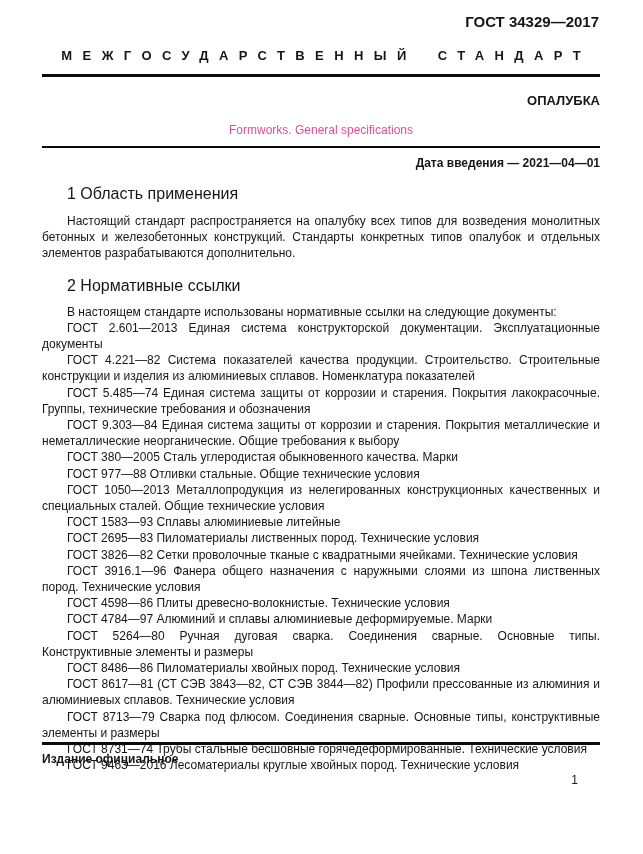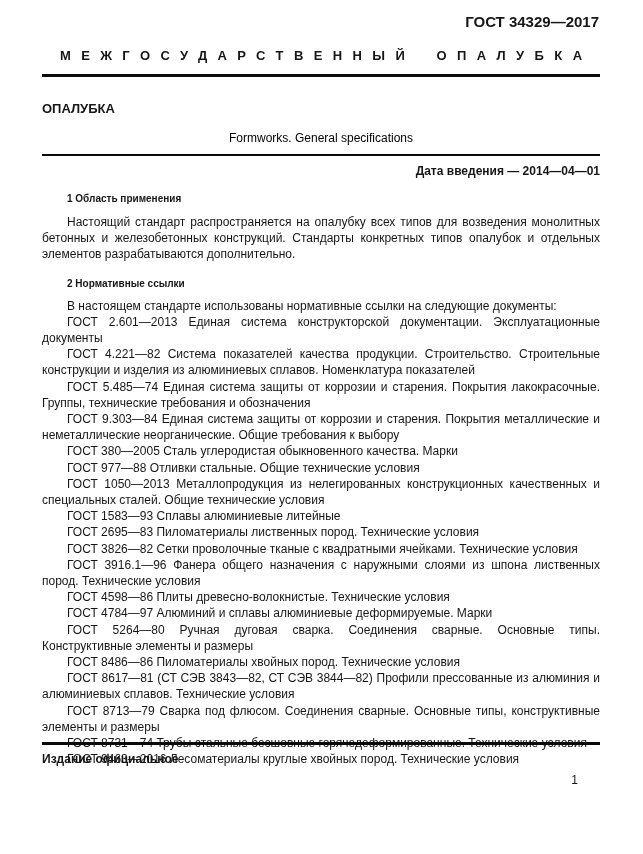--- a/index.html
+++ b/index.html
@@ -35,48 +35,48 @@
     border: none;
     border-top: 3px solid #0a0a0a;
     margin: 11px 0 0 0;
   }
   .rule-medium {
     border: none;
     border-top: 2px solid #0a0a0a;
     margin: 9px 0 0 0;
   }
   .doc-title {
-    margin-top: 24px;
-    text-align: left;
+    margin-top: 16px;
+    text-align: right;
     font-weight: bold;
     font-size: 13px;
   }
   .doc-subtitle {
     margin-top: 15px;
     text-align: center;
     font-weight: bold;
     font-size: 13px;
   }
   .doc-title-en {
     margin-top: 15px;
     text-align: center;
     font-size: 12px;
-    color: #000000;
+    color: #ec4899;
   }
   .effective-date {
     margin-top: 8px;
     text-align: right;
     font-weight: bold;
     font-size: 12px;
   }
   .section-heading {
     margin: 15px 0 0 0;
     padding-left: 25px;
-    font-size: 10px;
-    font-weight: bold;
+    font-size: 16px;
+    font-weight: normal;
   }
   .body-text, .ref-item, .refs-intro {
     margin: 0;
     font-size: 12px;
     line-height: 16.2px;
     text-align: justify;
     text-indent: 25px;
   }
   .body-text { margin-top: 10px; }
   .refs-intro { margin-top: 9px; }
@@ -103,32 +103,32 @@
     font-size: 12px;
   }
 </style>
 </head>
 <body>
 
 <div class="page">
 
   <div class="doc-number">ГОСТ 34329—2017</div>
 
-  <div class="standard-type">МЕЖГОСУДАРСТВЕННЫЙ ОПАЛУБКА</div>
+  <div class="standard-type">МЕЖГОСУДАРСТВЕННЫЙ СТАНДАРТ</div>
 
   <hr class="rule-thick">
 
   <div class="doc-title">ОПАЛУБКА</div>
 
 
   <div class="doc-title-en">Formworks. General specifications</div>
 
   <hr class="rule-medium">
 
-  <div class="effective-date">Дата введения — 2014—04—01</div>
+  <div class="effective-date">Дата введения — 2021—04—01</div>
 
   <h2 class="section-heading">1 Область применения</h2>
 
   <p class="body-text">Настоящий стандарт распространяется на опалубку всех типов для возведения монолитных бетонных и железобетонных конструкций. Стандарты конкретных типов опалубок и отдельных элементов разрабатываются дополнительно.</p>
 
   <h2 class="section-heading">2 Нормативные ссылки</h2>
 
   <p class="refs-intro">В настоящем стандарте использованы нормативные ссылки на следующие документы:</p>
 
   <div class="refs">

